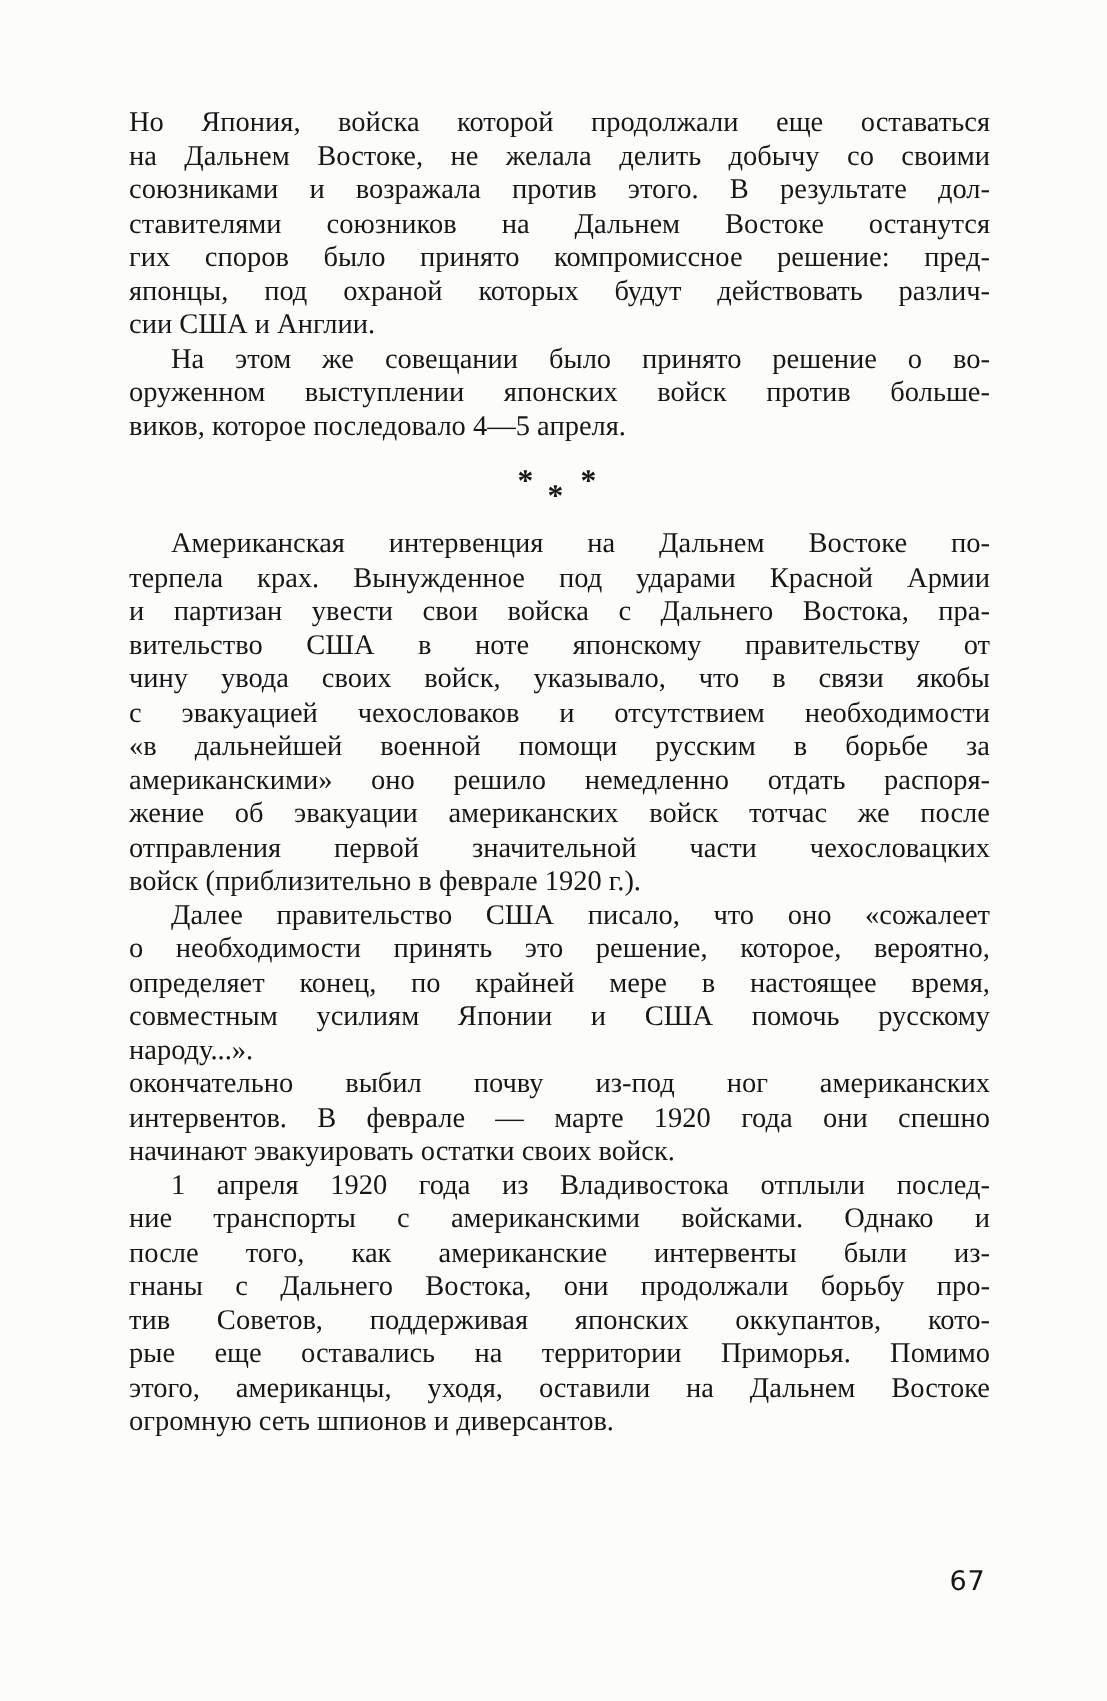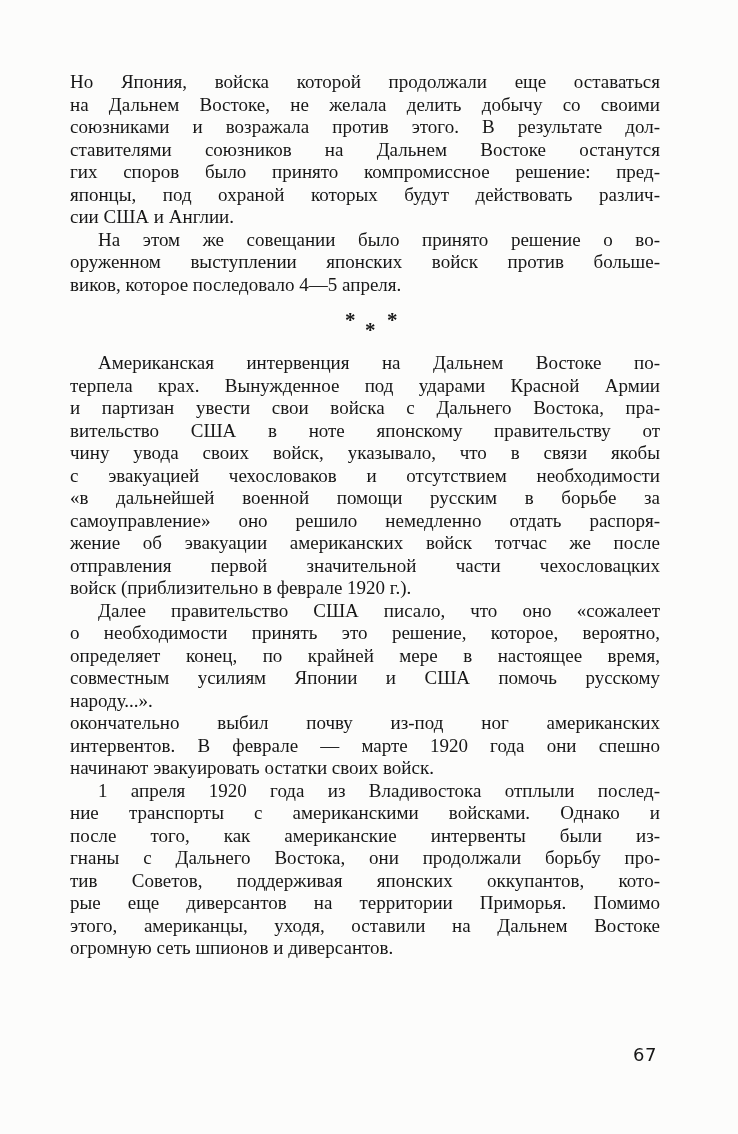--- a/index.html
+++ b/index.html
@@ -18,20 +18,21 @@
     width: 590px;
     font-size: 19px;
     line-height: 22.5px;
   }
   .para { margin: 0; }
   .line {
     text-align: justify;
     text-align-last: justify;
     height: 22.5px;
     overflow: visible;
+    margin-left: 16px;
   }
   .line.indent { text-indent: 28px; }
   .line.last { text-align: right; text-align-last: left; }
   .divider {
     position: relative;
     height: 56px;
   }
   .star {
     position: absolute;
     font-size: 21px;
@@ -83,21 +84,21 @@
 
     <p class="para">
       </p>
       <div class="line indent">Американская интервенция на Дальнем Востоке по-</div>
       <div class="line">терпела крах. Вынужденное под ударами Красной Армии</div>
       <div class="line">и партизан увести свои войска с Дальнего Востока, пра-</div>
       <div class="line">вительство США в ноте японскому правительству от</div>
       <div class="line">чину увода своих войск, указывало, что в связи якобы</div>
       <div class="line">с эвакуацией чехословаков и отсутствием необходимости</div>
       <div class="line">«в дальнейшей военной помощи русским в борьбе за</div>
-      <div class="line">самоуправление» оно решило немедленно отдать распоря-</div>
+      <div class="line">американскими» оно решило немедленно отдать распоря-</div>
       <div class="line">жение об эвакуации американских войск тотчас же после</div>
       <div class="line">отправления первой значительной части чехословацких</div>
       <div class="line last">войск (приблизительно в феврале 1920 г.).</div>
     <p></p>
 
     <p class="para">
       </p>
       <div class="line indent">Далее правительство США писало, что оно «сожалеет</div>
       <div class="line">о необходимости принять это решение, которое, вероятно,</div>
       <div class="line">определяет конец, по крайней мере в настоящее время,</div>
@@ -112,21 +113,21 @@
       <div class="line last">начинают эвакуировать остатки своих войск.</div>
     <p></p>
 
     <p class="para">
       </p>
       <div class="line indent">1 апреля 1920 года из Владивостока отплыли послед-</div>
       <div class="line">ние транспорты с американскими войсками. Однако и</div>
       <div class="line">после того, как американские интервенты были из-</div>
       <div class="line">гнаны с Дальнего Востока, они продолжали борьбу про-</div>
       <div class="line">тив Советов, поддерживая японских оккупантов, кото-</div>
-      <div class="line">рые еще диверсантов на территории Приморья. Помимо</div>
+      <div class="line">рые еще оставались на территории Приморья. Помимо</div>
       <div class="line">этого, американцы, уходя, оставили на Дальнем Востоке</div>
       <div class="line last">огромную сеть шпионов и диверсантов.</div>
     <p></p>
 
   </div>
 
   <div class="page-number">67</div>
 </div>
 
 </body></html>

